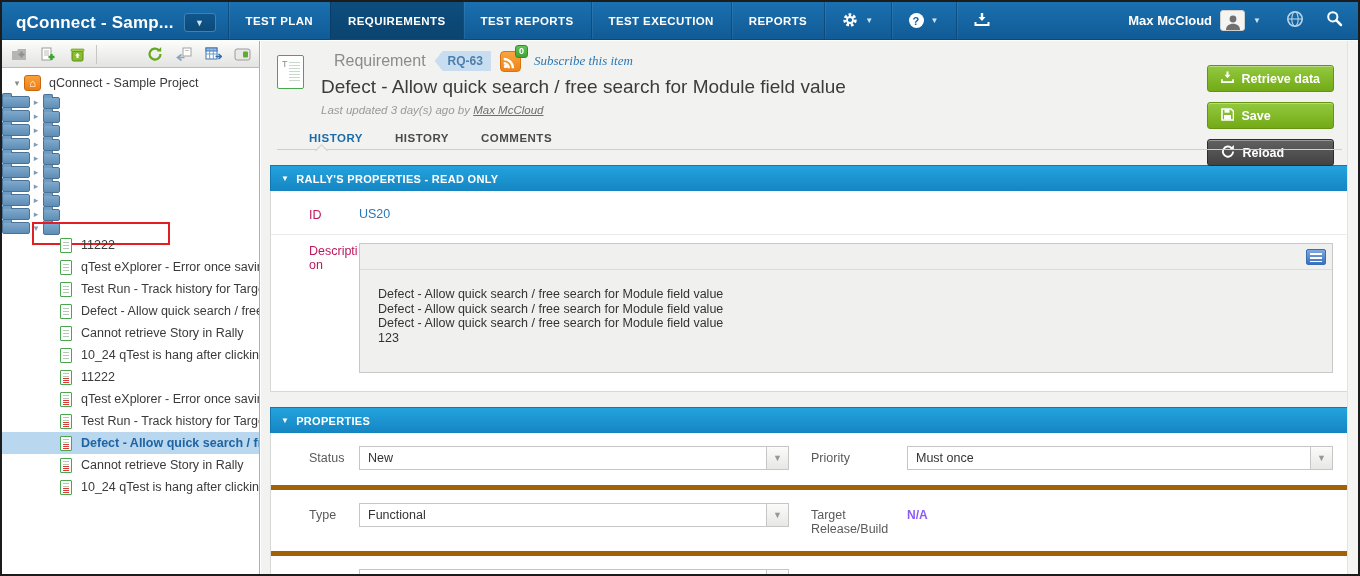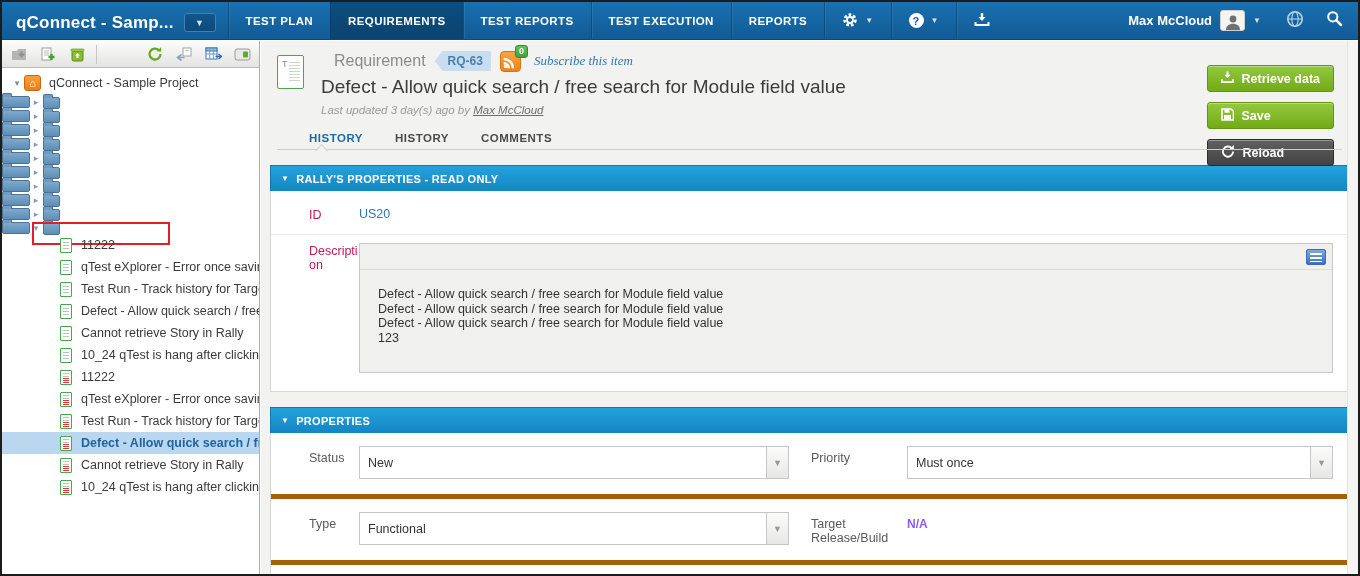--- a/index.html
+++ b/index.html
@@ -110,21 +110,21 @@
   .editor-btn { position:absolute; top:5px; right:6px; width:20px; height:16px; border:1px solid #3a6db4; border-radius:2px;
     background:linear-gradient(#7fa9e0,#3b70c0); cursor:pointer; }
   .editor-btn::before { content:""; position:absolute; left:3px; right:3px; top:3px; height:9px;
     background:repeating-linear-gradient(to bottom,#fff 0,#fff 2px,transparent 2px,transparent 4px); }
   .desctext { padding:17px 10px 0 18px; font-size:12.5px; color:#333; line-height:14.5px; }
 
   .prow { display:grid; grid-template-columns:50px 430px 22px 96px 1fr; padding:13px 16px 15px 38px;
     border-bottom:5px solid #a16207; align-items:start; }
   .prow.last { border-bottom:none; padding-bottom:24px; }
   .plabel { font-size:12.5px; color:#5a5a5a; padding-top:5px; }
-  .sel { position:relative; height:33px; background:#fff; border:1px solid #c6c6c4; display:flex; align-items:center;
+  .sel { position:relative; height:24px; background:#fff; border:1px solid #c6c6c4; display:flex; align-items:center;
     padding:0 26px 0 8px; font-size:12.5px; color:#333; cursor:pointer; }
   .sel .caretbtn { position:absolute; top:0; right:0; bottom:0; width:22px; background:linear-gradient(#fbfbf9,#e7e7e5);
     border-left:1px solid #c6c6c4; display:flex; align-items:center; justify-content:center; color:#98989a; font-size:9px; }
   .na { font-size:12px; font-weight:bold; color:#8b5cf6; padding-top:5px; }
 </style>
 </head>
 <body>
 
 <div class="screen">
 

